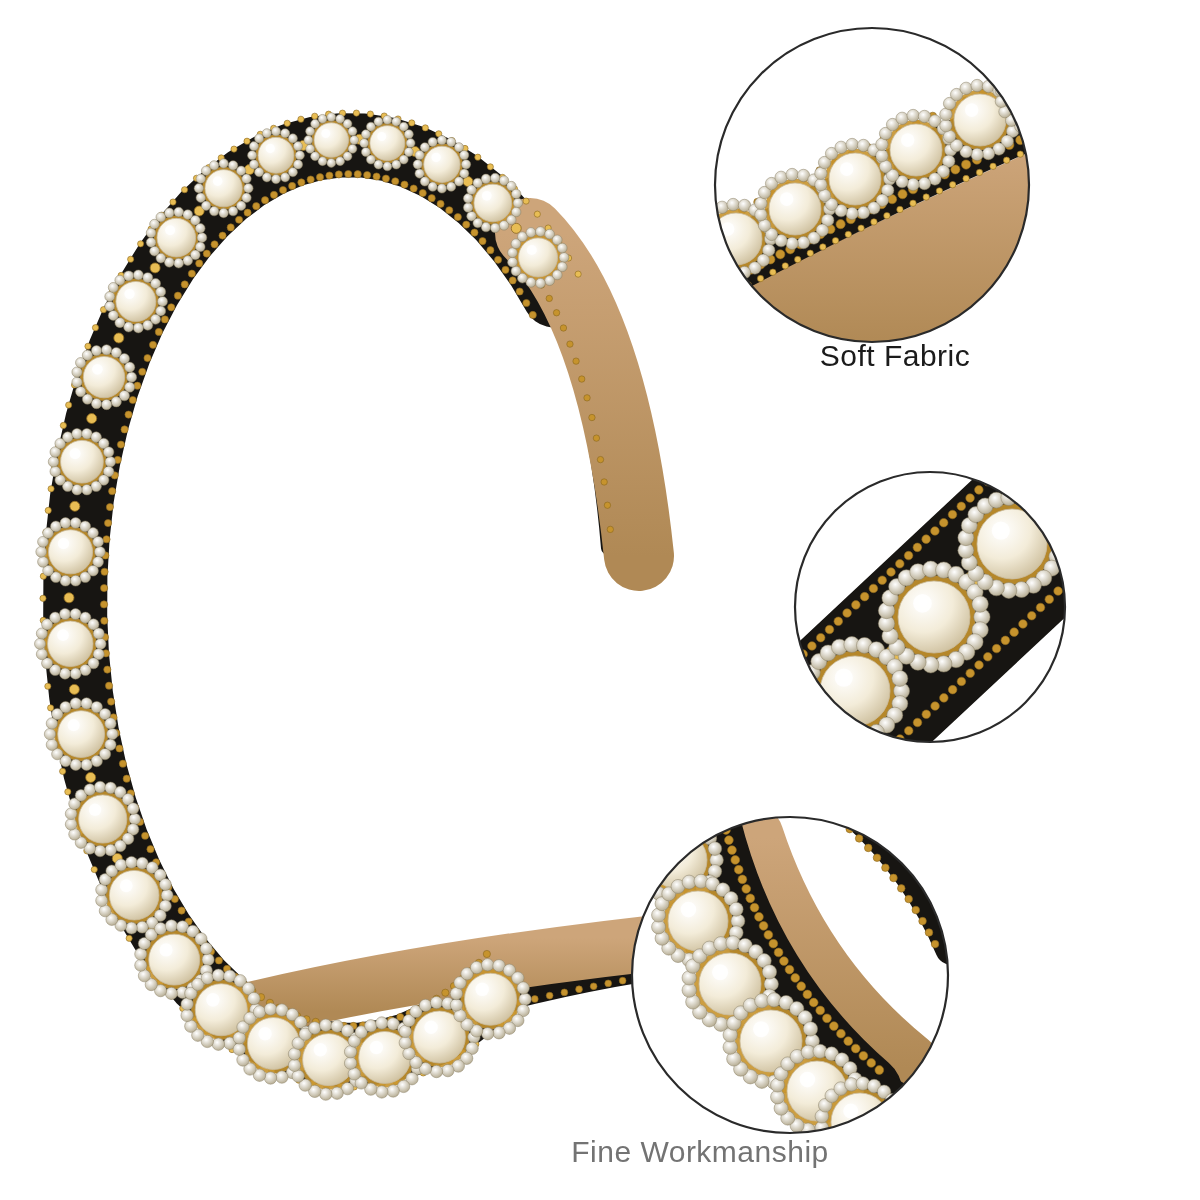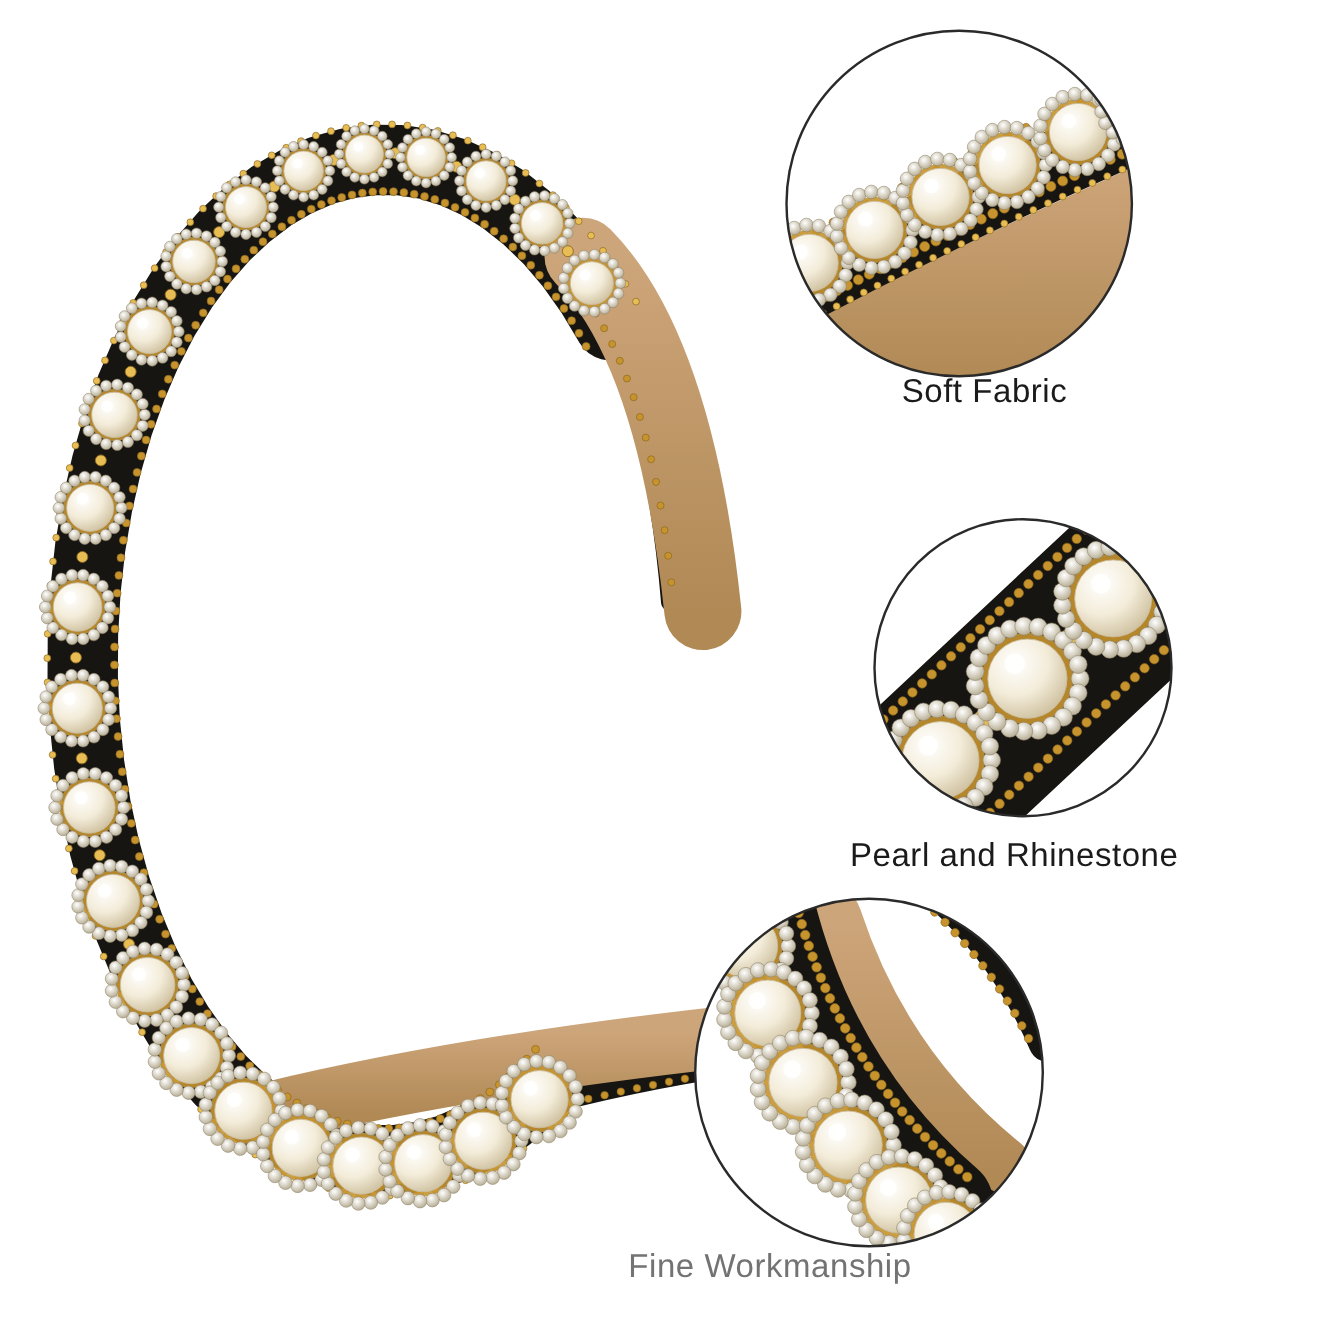--- a/index.html
+++ b/index.html
@@ -1398,15 +1398,14 @@
       </g>
 
     <g id="rings">
         <circle cx="872" cy="185" r="157" fill="none" stroke="#2a2a2a" stroke-width="2.2"></circle>
         <circle cx="930" cy="607" r="135" fill="none" stroke="#2a2a2a" stroke-width="2.2"></circle>
         <circle cx="790" cy="975" r="158" fill="none" stroke="#2a2a2a" stroke-width="2.2"></circle>
       </g>
   </svg>
 
   <div class="callout-label" style="left: 895px; top: 356px; color: rgb(27, 27, 27);">Soft Fabric</div>
-  <div class="callout-label" style="left: 922px; top: 778px; color: rgb(27, 27, 27);">Pearl and Rhinestone</div>
   <div class="callout-label" style="left: 700px; top: 1152px; color: #737373;">Fine Workmanship</div>
 </div>
 
 </body></html>

